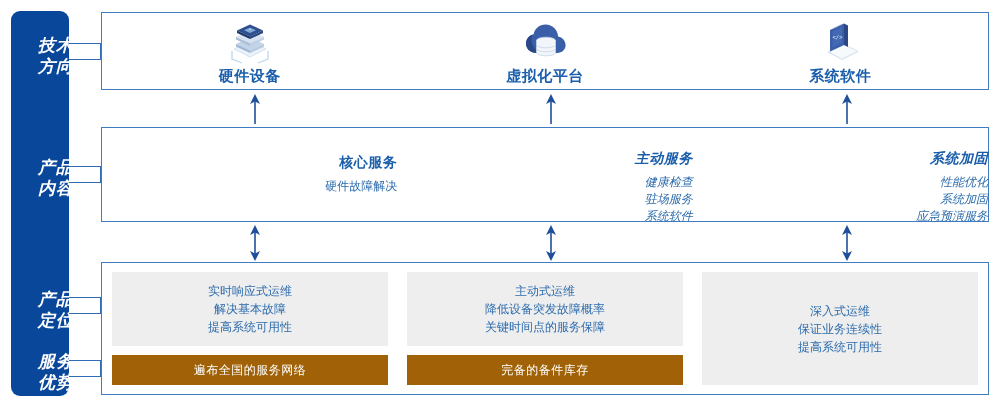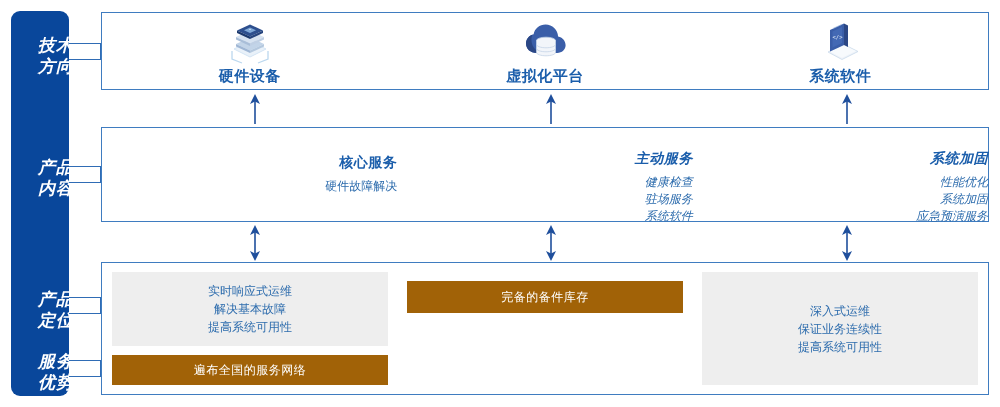--- a/index.html
+++ b/index.html
@@ -307,20 +307,25 @@
     <div class="bottom-col">
       <div class="grey-box">
         <div class="grey-line">实时响应式运维</div>
         <div class="grey-line">解决基本故障</div>
         <div class="grey-line">提高系统可用性</div>
       </div>
       <div class="blue-bar">遍布全国的服务网络</div>
     </div>
 
     <div class="bottom-col">
+      <div class="grey-box">
+        <div class="grey-line">主动式运维</div>
+        <div class="grey-line">降低设备突发故障概率</div>
+        <div class="grey-line">关键时间点的服务保障</div>
+      </div>
       <div class="blue-bar">完备的备件库存</div>
     </div>
 
     <div class="bottom-col">
       <div class="grey-box">
         <div class="grey-line">深入式运维</div>
         <div class="grey-line">保证业务连续性</div>
         <div class="grey-line">提高系统可用性</div>
       </div>
     </div>

